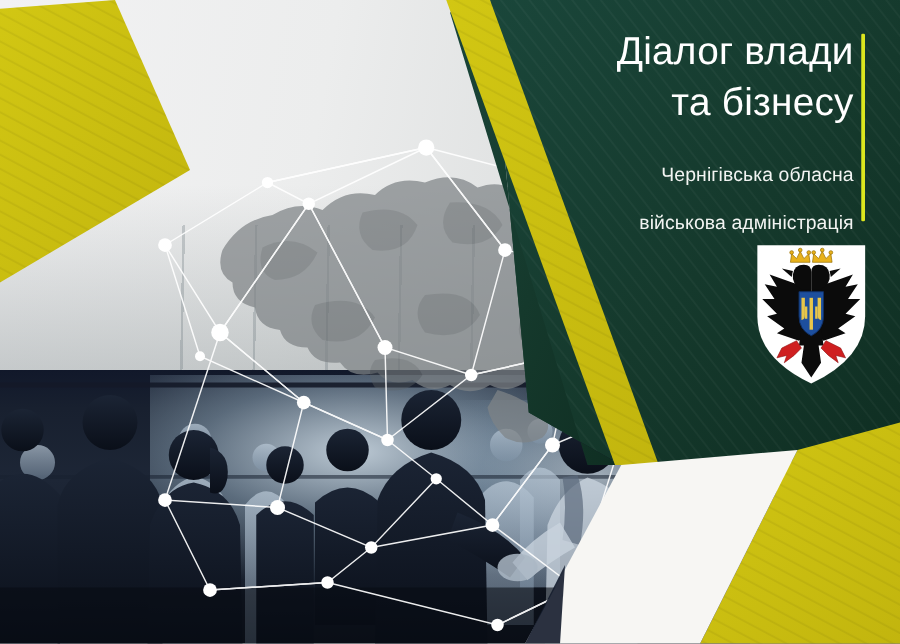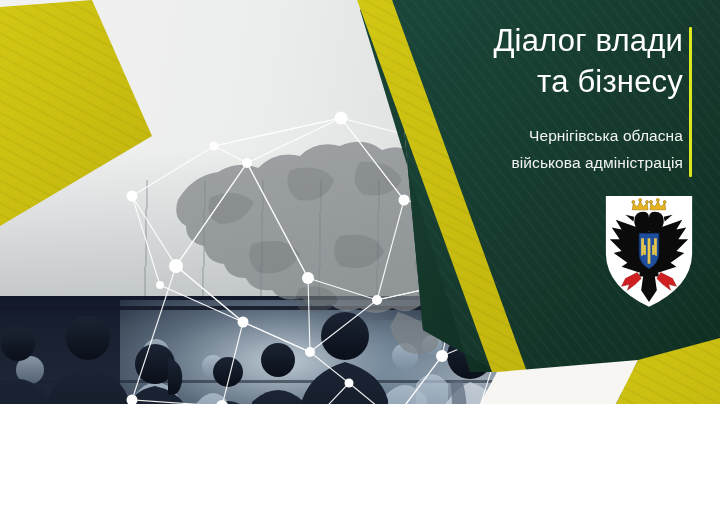--- a/index.html
+++ b/index.html
@@ -7,21 +7,21 @@
     padding: 0;
     background: #ffffff;
   }
   body {
     font-family: "Liberation Sans", sans-serif;
   }
 
   .poster {
     position: relative;
     width: 720px;
-    height: 404px;
+    height: 515px;
     overflow: hidden;
     background: #e9eaec;
   }
 
   
   .photo-layer {
     position: absolute;
     inset: 0;
     overflow: hidden;
   }
@@ -116,21 +116,21 @@
     letter-spacing: .2px;
     text-align: right;
     white-space: pre-line;
   }
   .subtitle {
     position: absolute;
     right: 37px; top: 122px;
     width: 290px;
     color: #f2f4f2;
     font-size: 15.5px;
-    line-height: 27px;
+    line-height: 38px;
     font-weight: 400;
     letter-spacing: .1px;
     text-align: right;
     white-space: pre-line;
   }
   .accent-bar {
     position: absolute;
     right: 28px; top: 27px;
     width: 3px; height: 150px;
     background: #dce61e;

